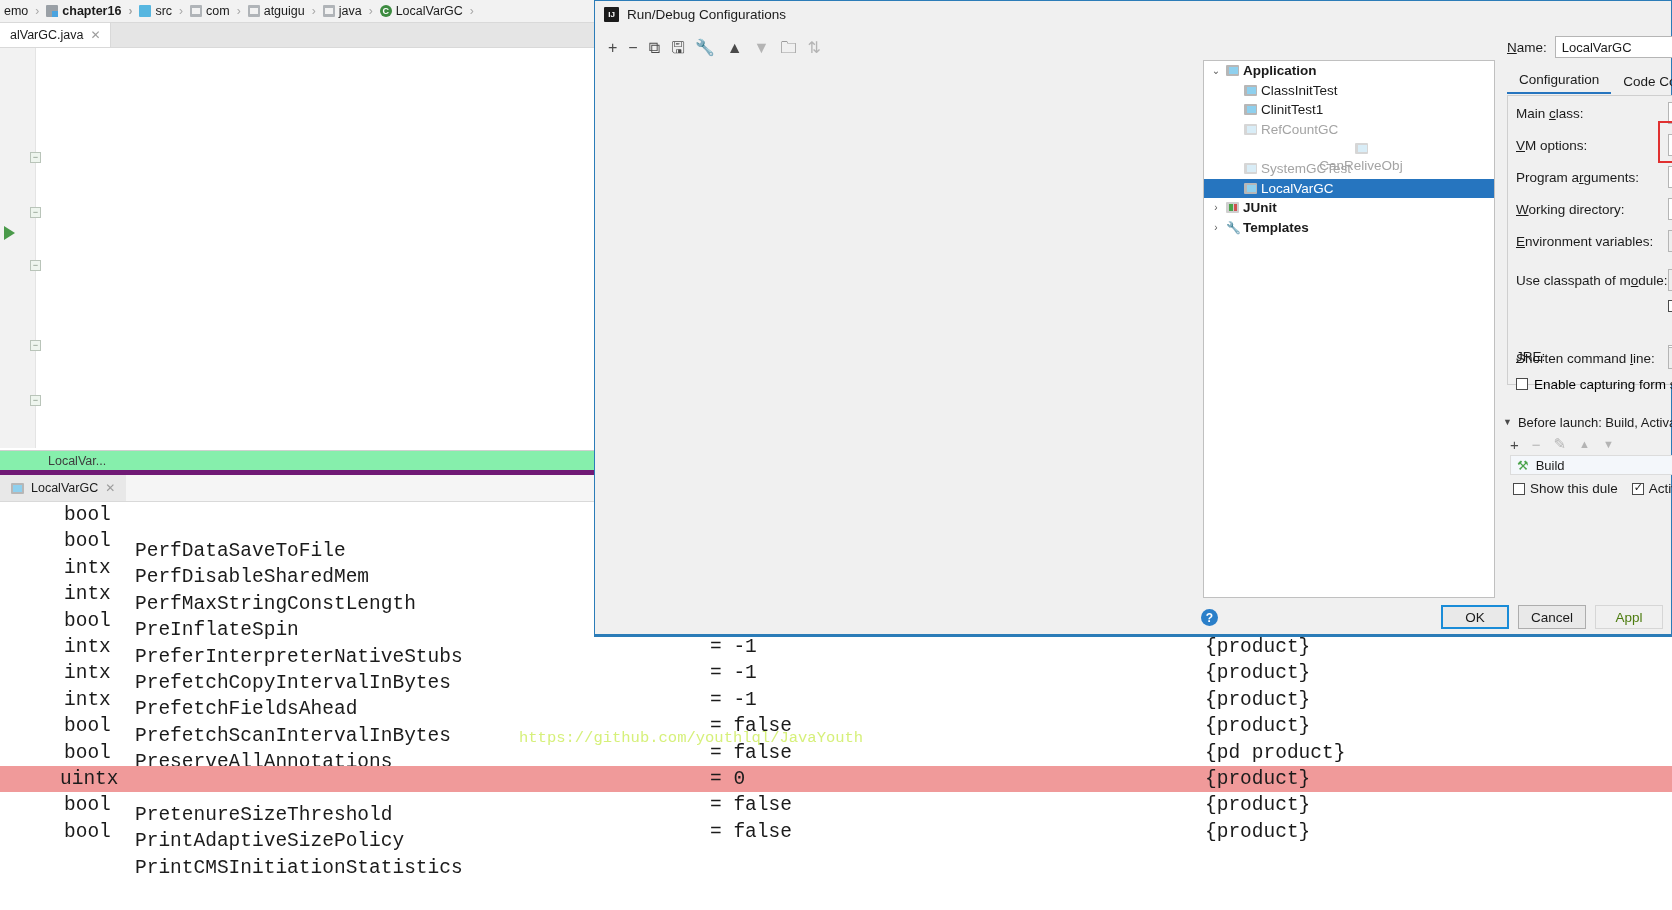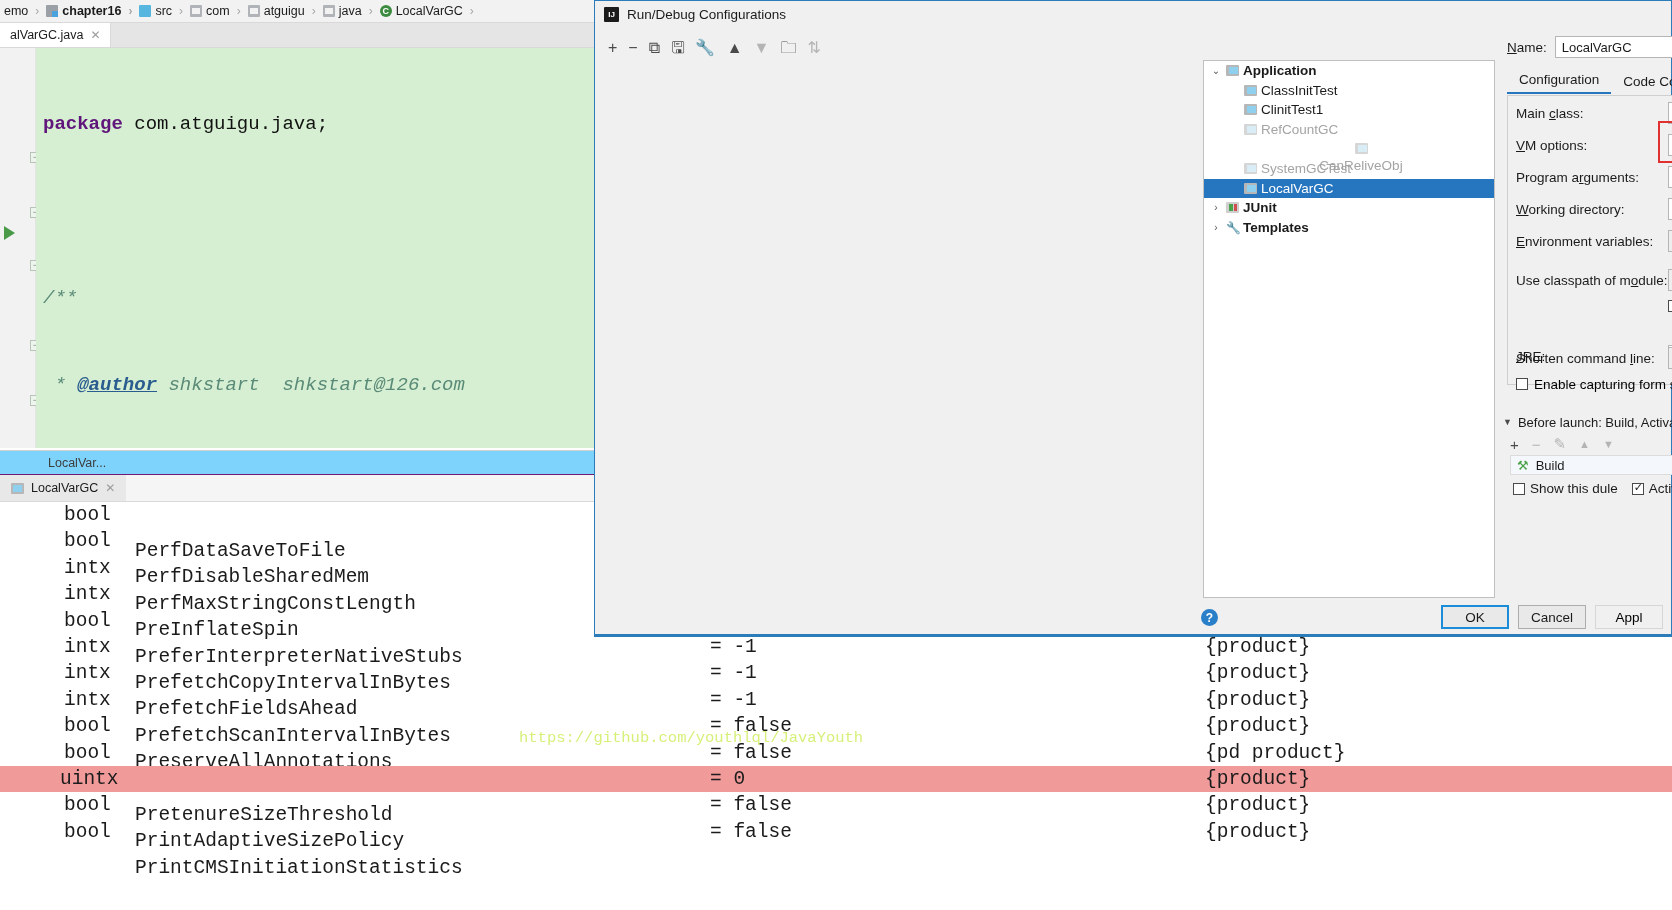--- a/index.html
+++ b/index.html
@@ -59,21 +59,21 @@
   .cmt .tag{ color:#2a5d8f; font-weight:bold; text-decoration:underline;}
   .pl{ color:#111; }
 
   .runarrow{ position:absolute; left:4px; top:226px; width:0;height:0;
     border-left:11px solid #4a9a4a; border-top:7px solid transparent; border-bottom:7px solid transparent;}
   .foldmark{ position:absolute; left:30px; width:11px; height:11px; border:1px solid #b9c4b9; background:#eef5ee; color:#7b8b7b; font-size:9px; line-height:9px; text-align:center;}
 
   
   .tw-head{
     position:absolute; left:0; top:450px; width:600px; height:25px;
-    background:#7dd3fc; border-top:1px solid #d0d0d0; border-bottom:1px solid #701a75;
+    background:#86efac; border-top:1px solid #d0d0d0; border-bottom:5px solid #701a75;
     display:flex; align-items:center; font-size:12.5px; color:#3d3d3d; padding-left:48px;
   }
   .con-tabs{
     position:absolute; left:0; top:475px; width:600px; height:27px; background:#f5f5f5;
     border-bottom:1px solid #d9d9d9; display:flex; align-items:stretch;
   }
   .con-tab{ background:#e8e8e8; display:flex; align-items:center; gap:7px; padding:0 11px; font-size:12.5px; color:#1b1b1b;}
   .con-ico{ width:13px;height:11px;background:#b7b7b7;position:relative;border-radius:1px;}
   .con-ico:after{content:"";position:absolute;left:2px;top:2px;width:9px;height:7px;background:#8fd0ee;}
 
@@ -173,21 +173,21 @@
   .bl-list{ position:absolute; left:915px; top:454px; width:757px; height:20px; background:#f4f7fb; border:1px solid #dcdcdc;
             display:flex; align-items:center; gap:7px; padding-left:6px; font-size:13px; color:#1b1b1b;}
   .bl-chk{ position:absolute; left:918px; top:480px; display:flex; align-items:center; gap:14px;}
 
   .help{ position:absolute; left:606px; top:608px; width:17px; height:17px; border-radius:50%;
          background:#2a7fc9; color:#fff; font-size:12px; font-weight:bold; display:flex; align-items:center; justify-content:center;}
   .btns{ position:absolute; right:8px; top:604px; display:flex; gap:9px; }
   .btn{ width:68px; height:24px; border:1px solid #adadad; background:#e9e9e9; font-size:13.5px; color:#1b1b1b;
         display:flex; align-items:center; justify-content:center;}
   .btn.primary{ border:2px solid #1a8cd8; background:#e9e9e9; }
-  .btn.dis{ color:#000000; border-color:#d6d6d6; background:#f0f0f0;}
+  .btn.dis{ color:#4d7c0f; border-color:#d6d6d6; background:#f0f0f0;}
   .dlg-bot{ position:absolute; left:0; bottom:0; width:100%; height:2px; background:#2b7cb8;}
 </style>
 </head>
 <body>
 
 <div id="root">
 
   <div class="ide">
 
     <div class="breadcrumb">
@@ -235,38 +235,20 @@
     </div>
 
     <div class="gutter"></div>
     <div class="runarrow"></div>
     <div class="foldmark" style="top:152px">−</div>
     <div class="foldmark" style="top:207px">−</div>
     <div class="foldmark" style="top:260px">−</div>
     <div class="foldmark" style="top:340px">−</div>
     <div class="foldmark" style="top:395px">−</div>
 
-    <div class="code">
-      <div class="ln"><span class="kw">package</span> <span class="pl">com.atguigu.java;</span></div>
-      <div class="ln"> </div>
-      <div class="ln"><span class="cmt">/**</span></div>
-      <div class="ln"><span class="cmt"> * <span class="tag">@author</span> shkstart  shkstart@126.com</span></div>
-      
-      
-      
-      
-      
-      
-      
-      
-      
-      
-      
-      
-    </div>
 
     <div class="tw-head">
       <span>LocalVar...</span>
     </div>
 
     <div class="con-tabs">
       <div class="con-tab">
         <span class="con-ico"></span>
         <span>LocalVarGC</span>
         <span class="xm">✕</span>

